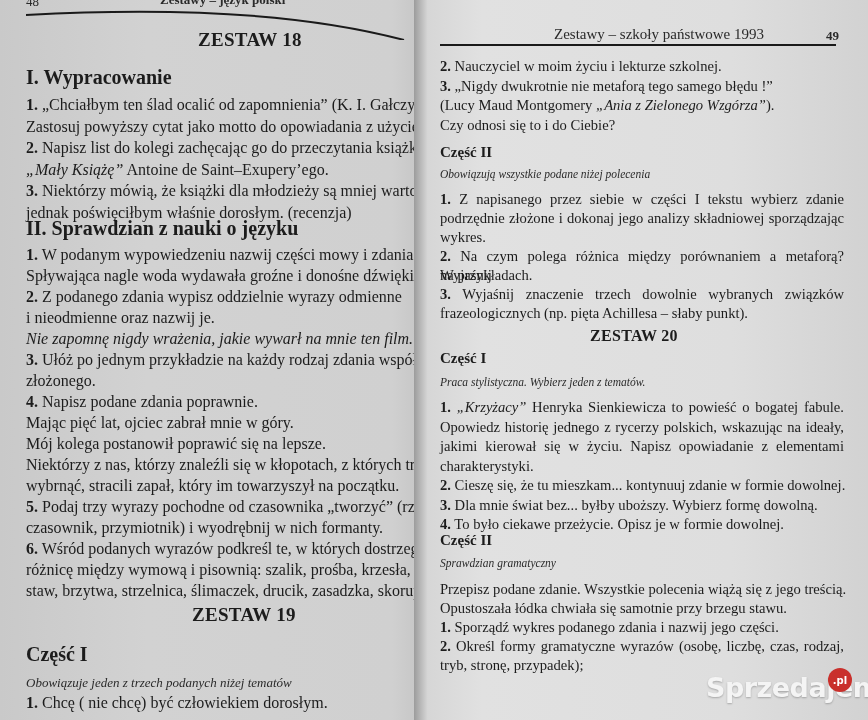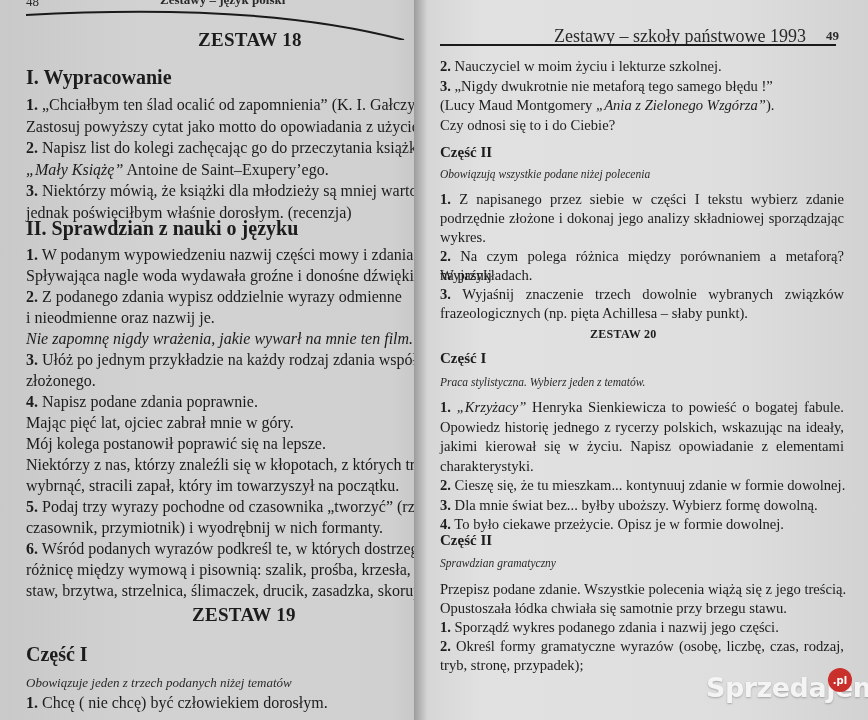--- a/index.html
+++ b/index.html
@@ -92,21 +92,21 @@
 
   <div class="abs set-title" style="left:192px; top:604px;">ZESTAW 19</div>
   <div class="abs section-h" style="left:26px; top:643px;">Część I</div>
   <div class="abs instr" style="left:26px; top:675px; font-size:13px;">Obowiązuje jeden z trzech podanych niżej tematów</div>
   <div id="l-s19">
       <div class="abs line" style="left: 26px; top: 692px;"><span class="num">1.</span><span> Chcę ( nie chcę) być człowiekiem dorosłym.</span></div>
     </div>
 </div>
 
 <div class="page page-right">
-  <div class="abs run-head" style="left:140px; top:26px; font-size:18px;">Zestawy – szkoły państwowe 1993</div>
+  <div class="abs run-head" style="left:140px; top:26px; font-size:15px;">Zestawy – szkoły państwowe 1993</div>
   <div class="abs run-head" style="left:412px; top:28px; font-weight:bold;">49</div>
   <div class="rule" style="left:26px; width:396px; top:44px; border-top-width:2px;"></div>
 
   <div id="r-cont">
       <div class="abs line-r" style="left: 26px; top: 57px;"><span class="num">2.</span><span> Nauczyciel w moim życiu i lekturze szkolnej.</span></div>
       <div class="abs line-r" style="left: 26px; top: 76.5px;"><span class="num">3.</span><span> „Nigdy dwukrotnie nie metaforą tego samego błędu !”</span></div>
       <div class="abs line-r" style="left: 26px; top: 96px;"><span>(Lucy Maud Montgomery </span><span class="it">„Ania z Zielonego Wzgórza”</span><span>).</span></div>
       <div class="abs line-r" style="left: 26px; top: 115.5px;"><span>Czy odnosi się to i do Ciebie?</span></div>
     </div>
 
@@ -115,21 +115,21 @@
   <div id="r-p2">
       <div class="abs line-r just" style="left: 26px; top: 190px; width: 404px; white-space: normal;"><span class="num">1.</span><span> Z napisanego przez siebie w części I tekstu wybierz zdanie</span></div>
       <div class="abs line-r just" style="left: 26px; top: 209px; width: 404px; white-space: normal;"><span>podrzędnie złożone i dokonaj jego analizy składniowej sporządzając</span></div>
       <div class="abs line-r" style="left: 26px; top: 228px;"><span>wykres.</span></div>
       <div class="abs line-r just" style="left: 26px; top: 247px; width: 404px; white-space: normal;"><span class="num">2.</span><span> Na czym polega różnica między porównaniem a metaforą? Wyjaśnij</span></div>
       <div class="abs line-r" style="left: 26px; top: 266px;"><span>na przykładach.</span></div>
       <div class="abs line-r just" style="left: 26px; top: 285px; width: 404px; white-space: normal;"><span class="num">3.</span><span> Wyjaśnij znaczenie trzech dowolnie wybranych związków</span></div>
       <div class="abs line-r" style="left: 26px; top: 304px;"><span>frazeologicznych (np. pięta Achillesa – słaby punkt).</span></div>
     </div>
 
-  <div class="abs set-title" style="left:176px; top:327px; font-size:12px;">ZESTAW 20</div>
+  <div class="abs set-title" style="left:176px; top:327px; font-size:16px;">ZESTAW 20</div>
   <div class="abs section-h" style="left:26px; top:350px; font-size:15px;">Część I</div>
   <div class="abs instr" style="left:26px; top:376px;">Praca stylistyczna. Wybierz jeden z tematów.</div>
   <div id="r-s20p1">
       <div class="abs line-r just" style="left: 26px; top: 398px; width: 404px; white-space: normal;"><span class="num">1.</span><span class="it"> „Krzyżacy”</span><span> Henryka Sienkiewicza to powieść o bogatej fabule.</span></div>
       <div class="abs line-r just" style="left: 26px; top: 417.5px; width: 404px; white-space: normal;"><span>Opowiedz historię jednego z rycerzy polskich, wskazując na ideały,</span></div>
       <div class="abs line-r just" style="left: 26px; top: 437px; width: 404px; white-space: normal;"><span>jakimi kierował się w życiu. Napisz opowiadanie z elementami</span></div>
       <div class="abs line-r" style="left: 26px; top: 456.5px;"><span>charakterystyki.</span></div>
       <div class="abs line-r" style="left: 26px; top: 476px;"><span class="num">2.</span><span> Cieszę się, że tu mieszkam... kontynuuj zdanie w formie dowolnej.</span></div>
       <div class="abs line-r" style="left: 26px; top: 495.5px;"><span class="num">3.</span><span> Dla mnie świat bez... byłby uboższy. Wybierz formę dowolną.</span></div>
       <div class="abs line-r" style="left: 26px; top: 515px;"><span class="num">4.</span><span> To było ciekawe przeżycie. Opisz je w formie dowolnej.</span></div>

